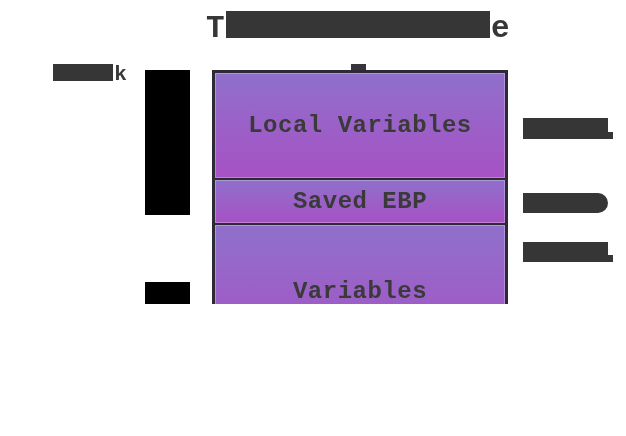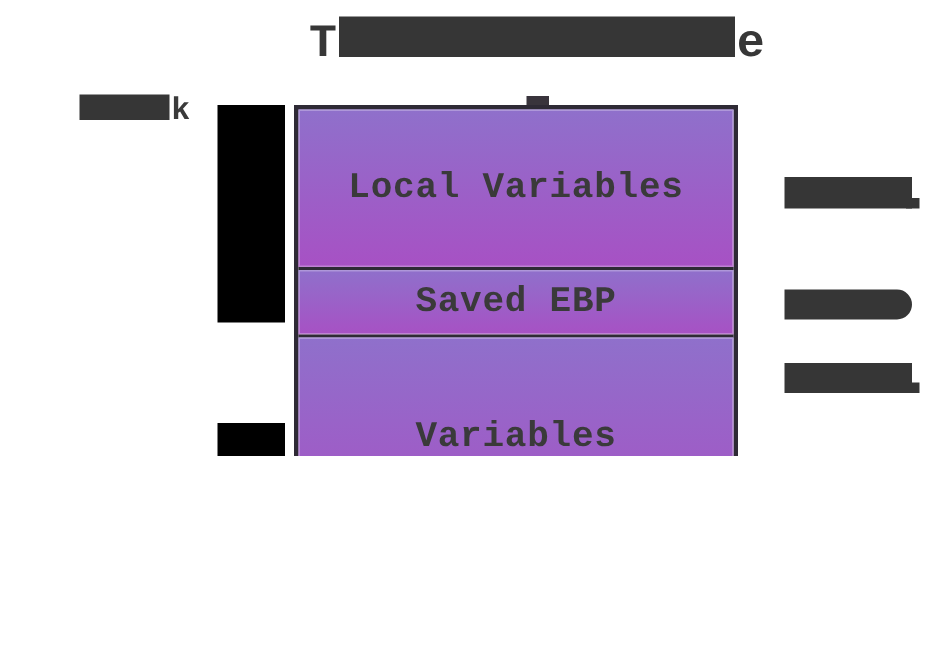--- a/index.html
+++ b/index.html
@@ -39,21 +39,21 @@
   .bar-bottom{top:282px;height:141px;}
 
   
   .notch{position:absolute;left:351px;top:64px;width:15px;height:7px;background:#39343c;}
 
   
   .sliver{position:absolute;left:210px;top:414px;width:150px;height:10px;background:#a55cc5;z-index:0;}
 
   
   .stackbox{
-    position:absolute;left:196px;top:70px;width:290px;height:339px;
+    position:absolute;left:212px;top:70px;width:290px;height:339px;
     border:3px solid #2e2a35;z-index:1;
   }
   .row{
     display:flex;align-items:center;justify-content:center;
     background:linear-gradient(180deg,#8f70cb 0%,#a751c4 100%);
     box-shadow:inset 0 0 0 1px rgba(255,255,255,.28);
     font-size:24px;font-weight:bold;letter-spacing:.5px;color:#3a3a3a;
   }
   .row-sep{border-bottom:2px solid #2e2a35;}
   .row-lv{height:105px;}

